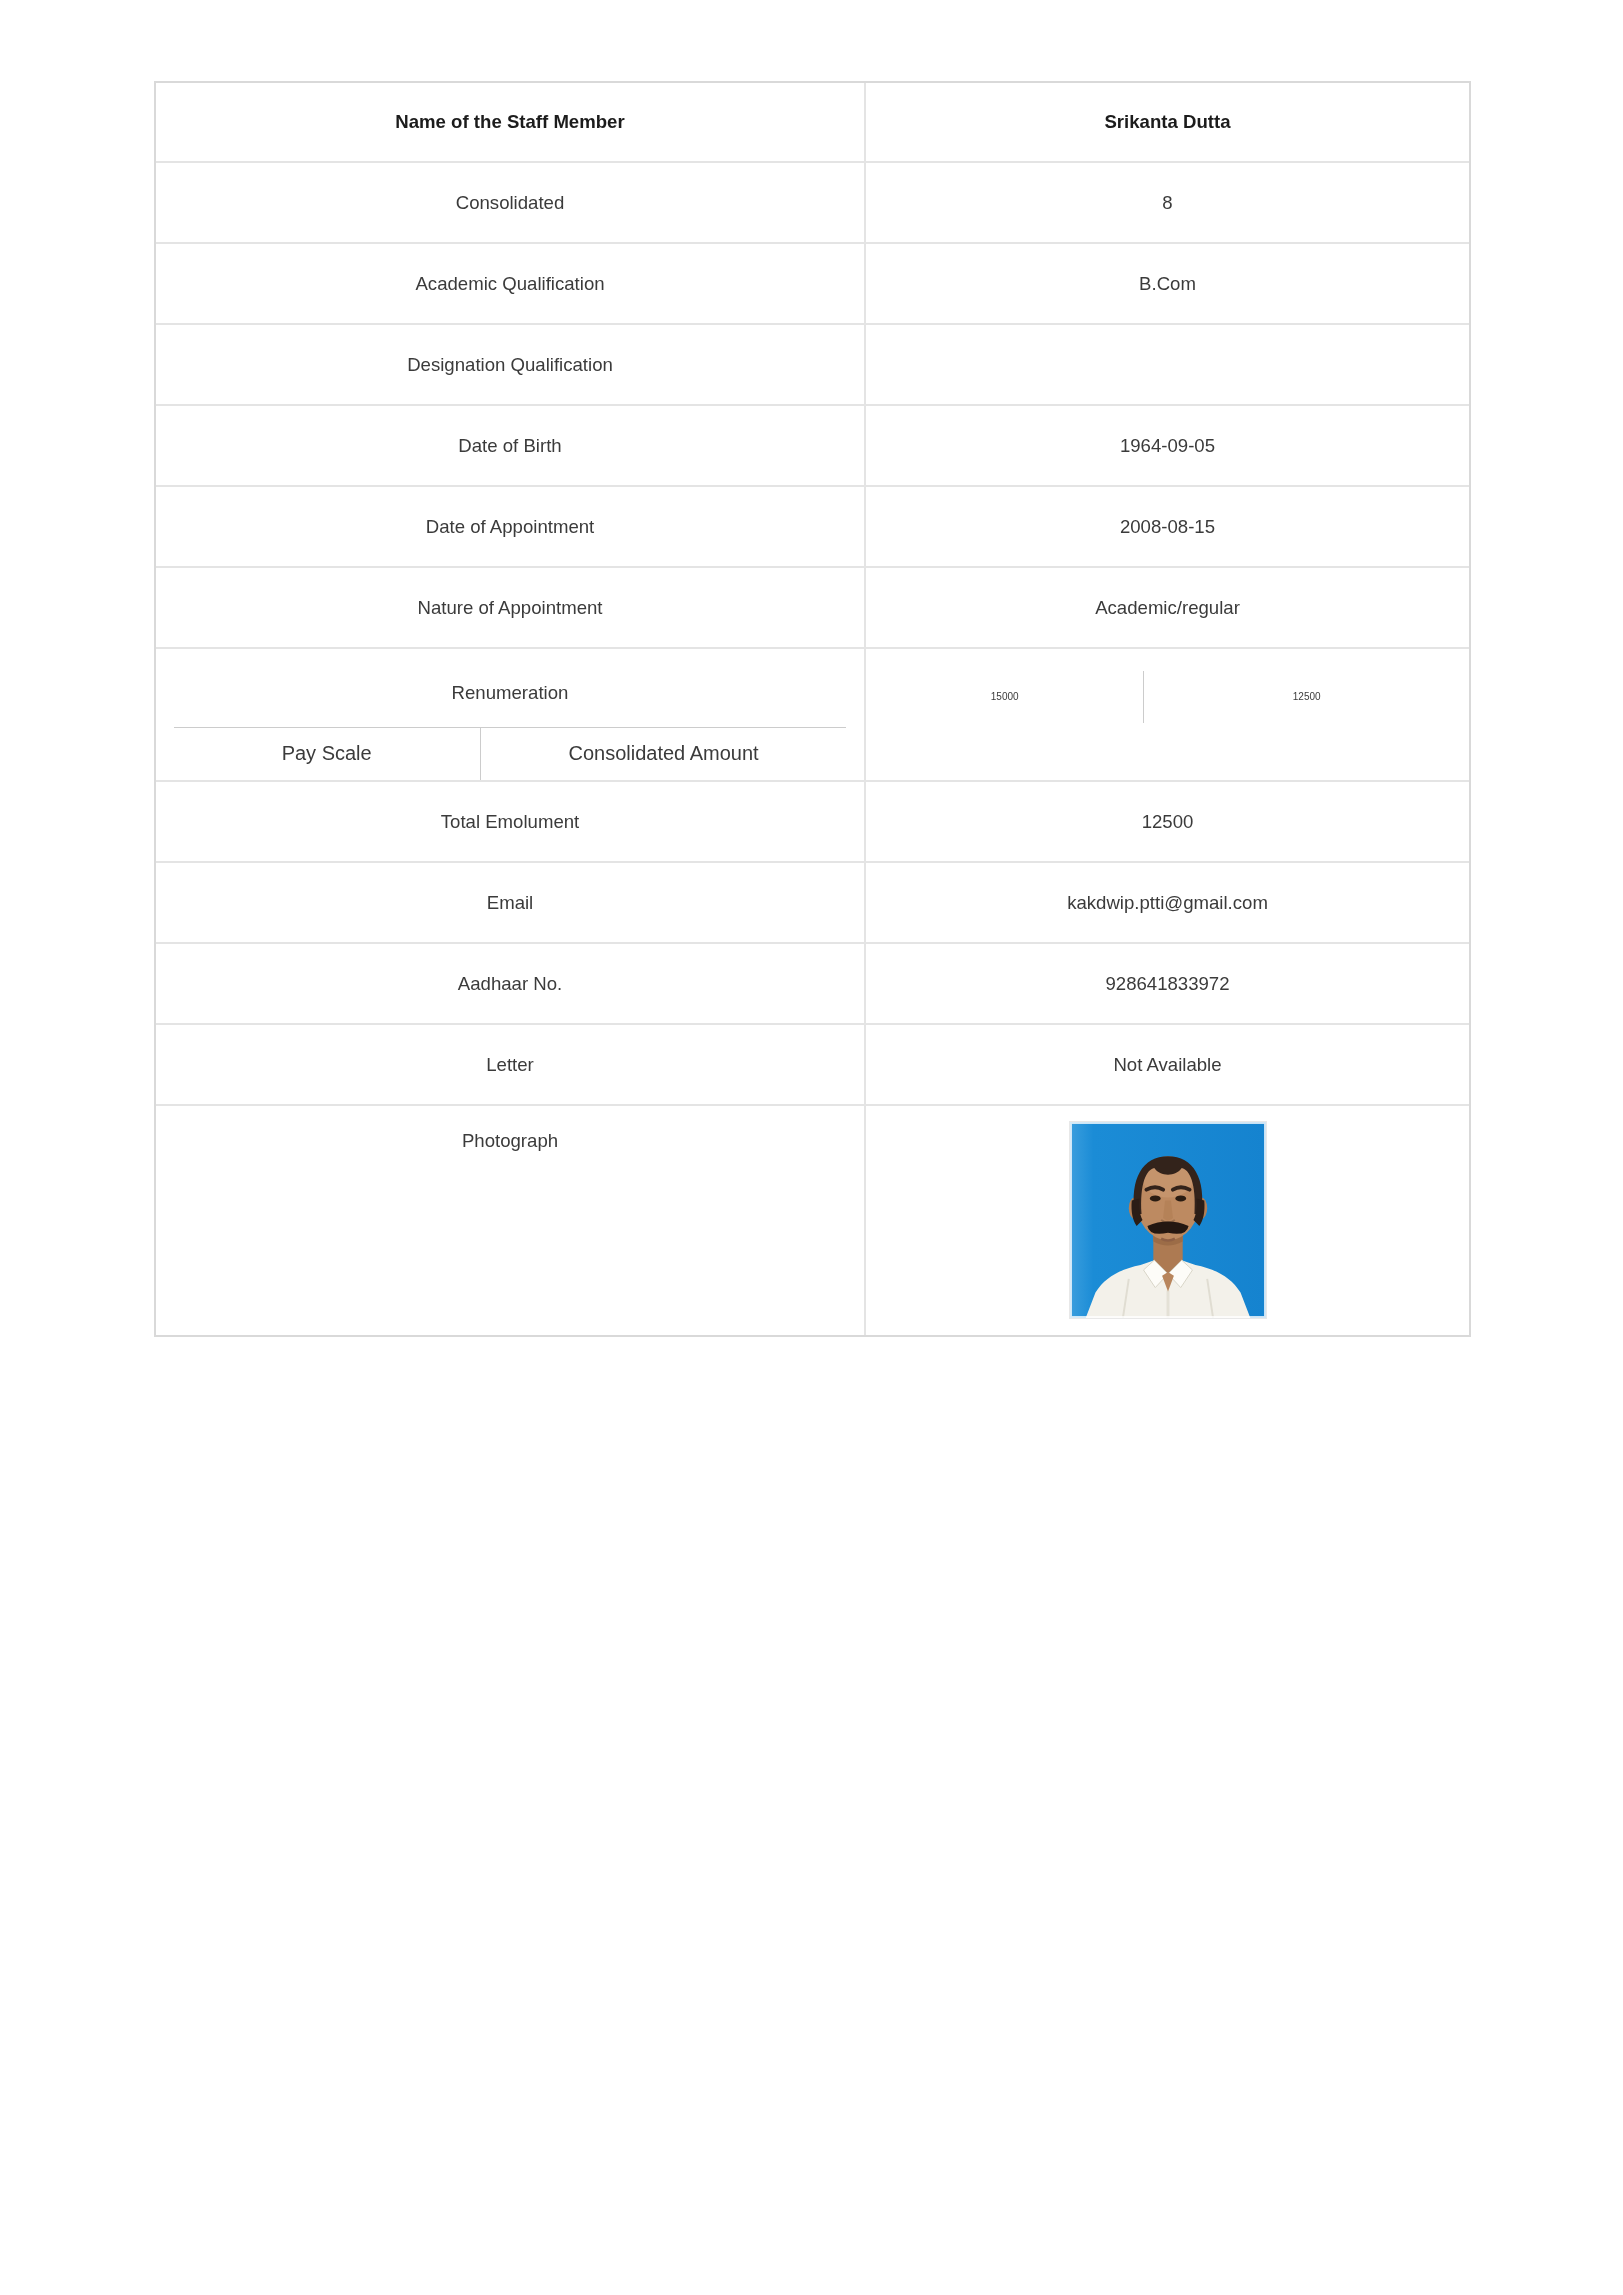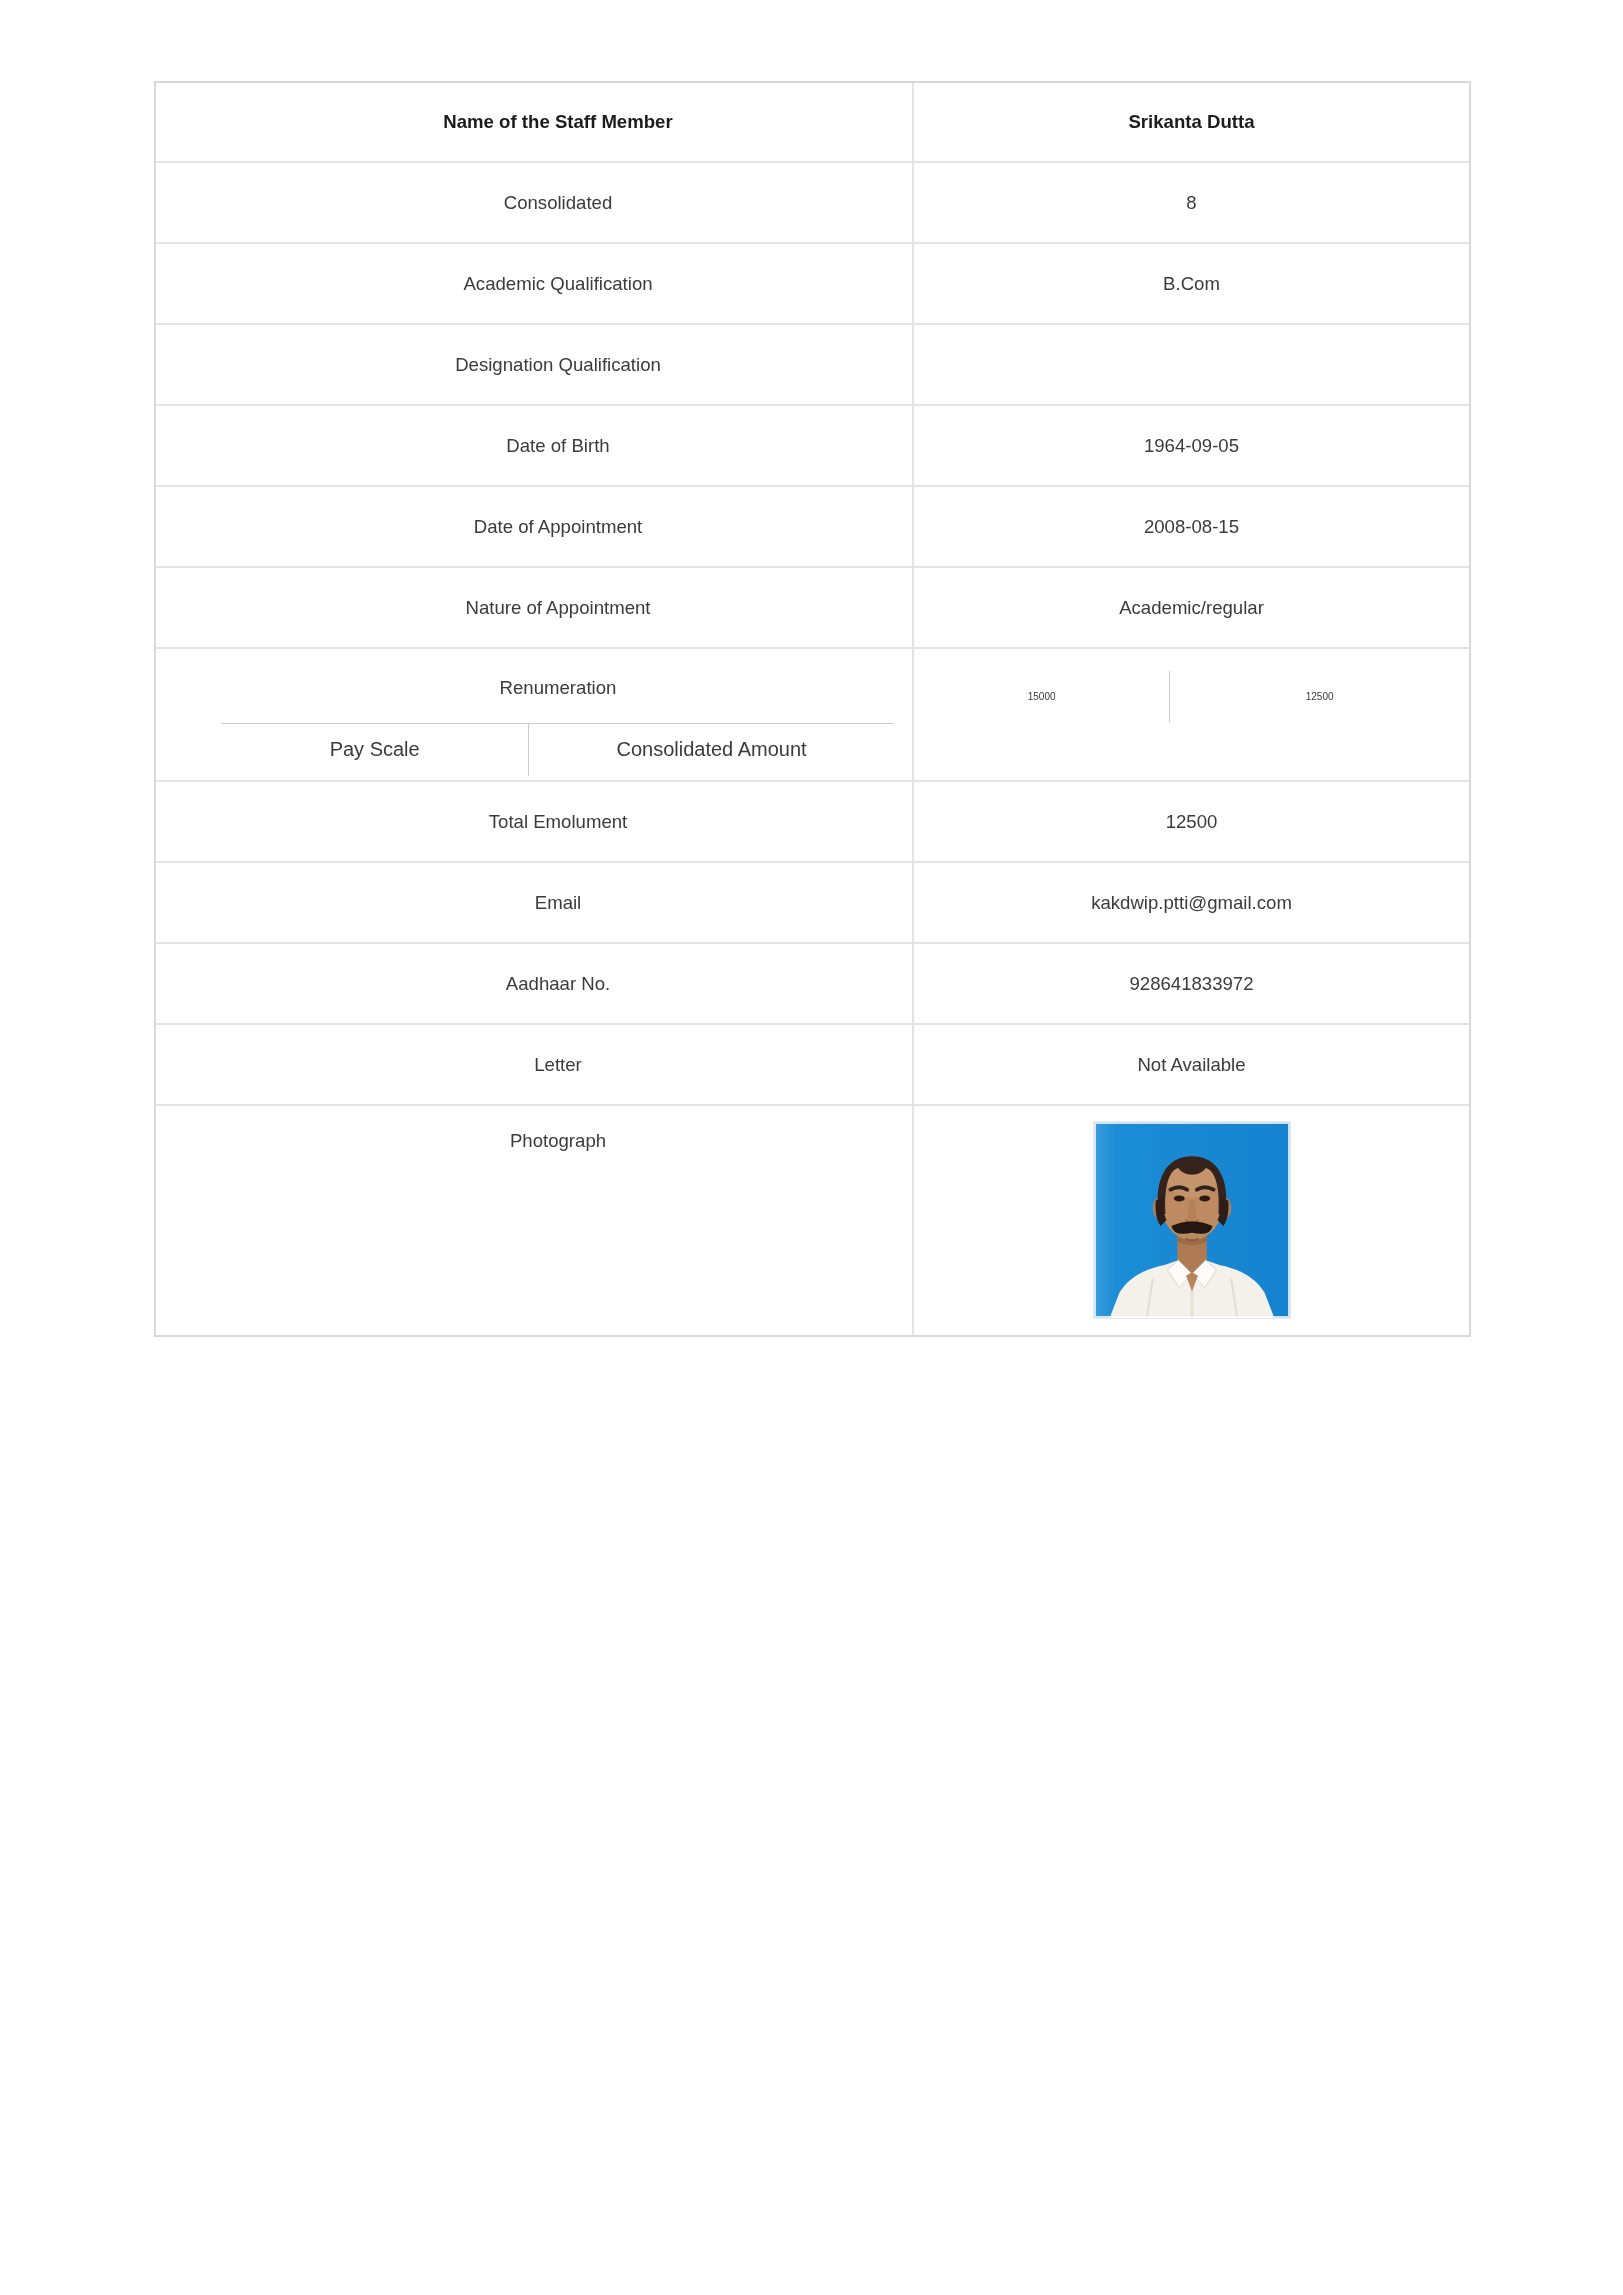--- a/index.html
+++ b/index.html
@@ -18,37 +18,36 @@
   }
   .tbl{
     position:absolute;left:154px;top:81px;width:1317px;
     border:2px solid var(--border-strong);
     box-sizing:border-box;background:#fff;
   }
   .row{
     display:grid;grid-template-columns:710px 1fr;
     border-top:2.9px solid var(--border);
     box-sizing:border-box;
-    padding-left:48px;
   }
   .row:first-child{border-top:none;}
   .row.h-hdr{height:78px;}
   .row.h-std{height:81px;}
   .row.h-renum{height:133px;}
   .row.h-photo{height:231px;}
   .cell{
     box-sizing:border-box;
     display:flex;align-items:center;justify-content:center;
     text-align:center;font-size:18.6px;line-height:25.5px;
     padding:5.9px 19.6px;color:var(--text);
   }
   .cell.label{border-right:2px solid var(--border);}
   .row.h-hdr .cell{font-weight:bold;color:var(--header-text);}
   
-  .renum-left{flex-direction:column;align-items:stretch;justify-content:center;padding:0 17.6px;}
+  .renum-left{flex-direction:column;align-items:stretch;justify-content:flex-end;padding:0 17.6px;}
   .renum-title{height:69px;display:flex;align-items:center;justify-content:center;}
   .renum-rule{border-top:1px solid var(--subline);height:0;}
   .renum-sub{display:flex;height:52px;}
   .renum-sub .sc{display:flex;align-items:center;justify-content:center;font-size:20px;box-sizing:border-box;}
   .renum-sub .sc.s1{width:45.5%;}
   .renum-sub .sc.s2{width:54.5%;border-left:1px solid var(--subline);}
   .renum-right{align-items:flex-start;padding:0;}
   .renum-vals{display:flex;margin-top:21.6px;width:100%;height:52px;}
   .renum-vals .vc{display:flex;align-items:center;justify-content:center;font-size:10px;box-sizing:border-box;}
   .renum-vals .vc.v1{width:46%;}

